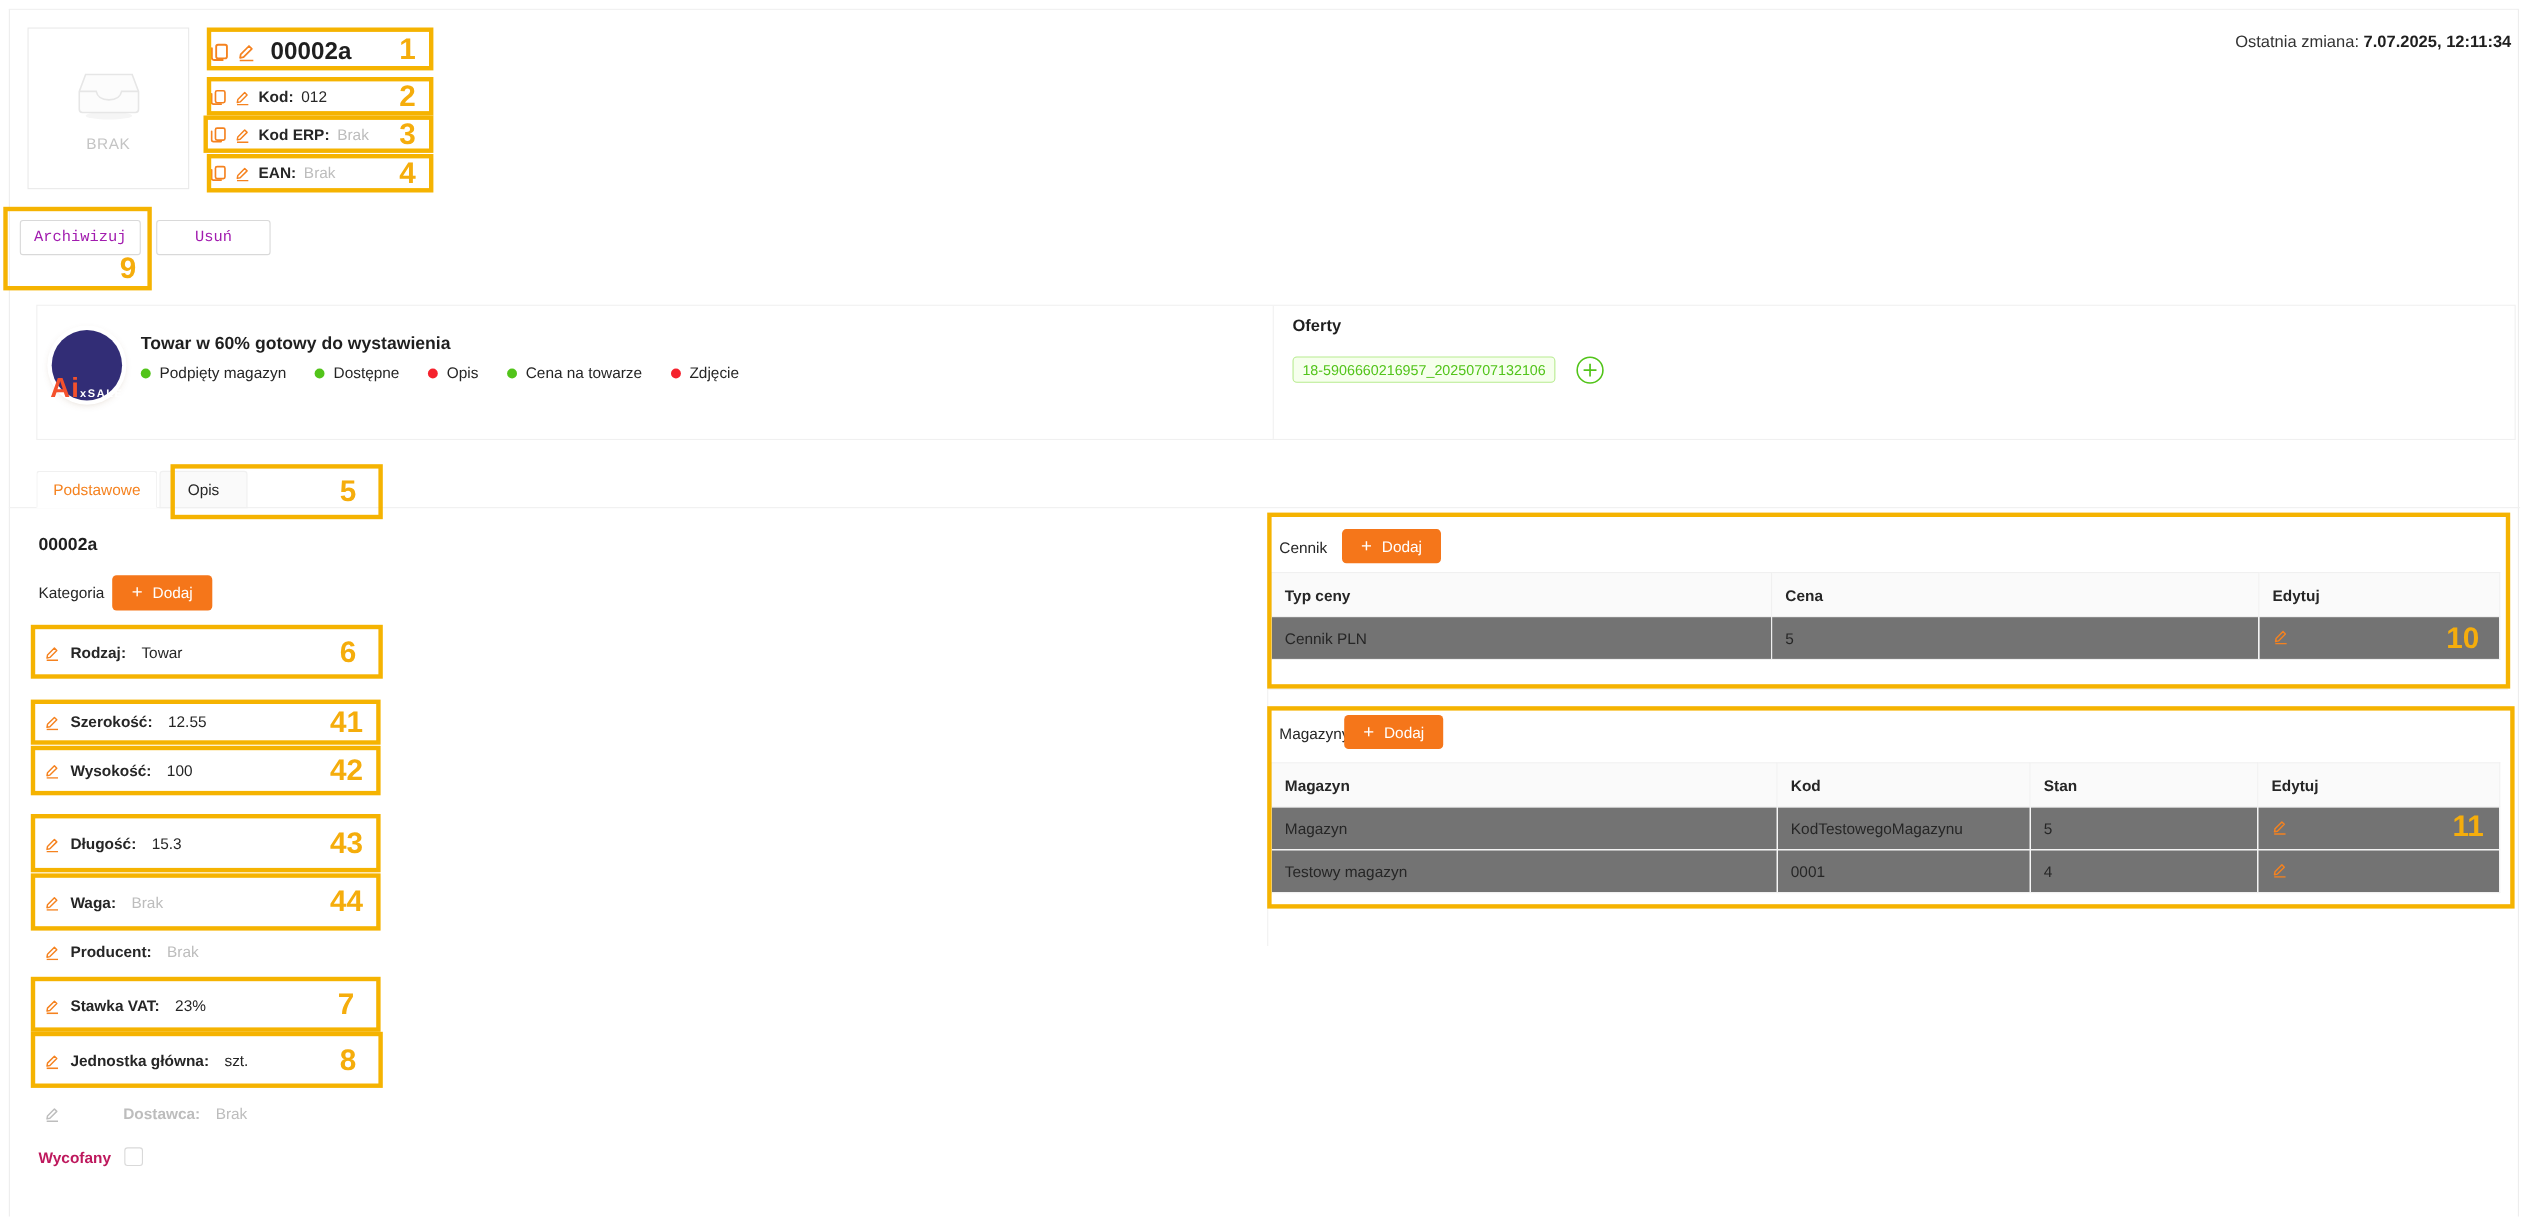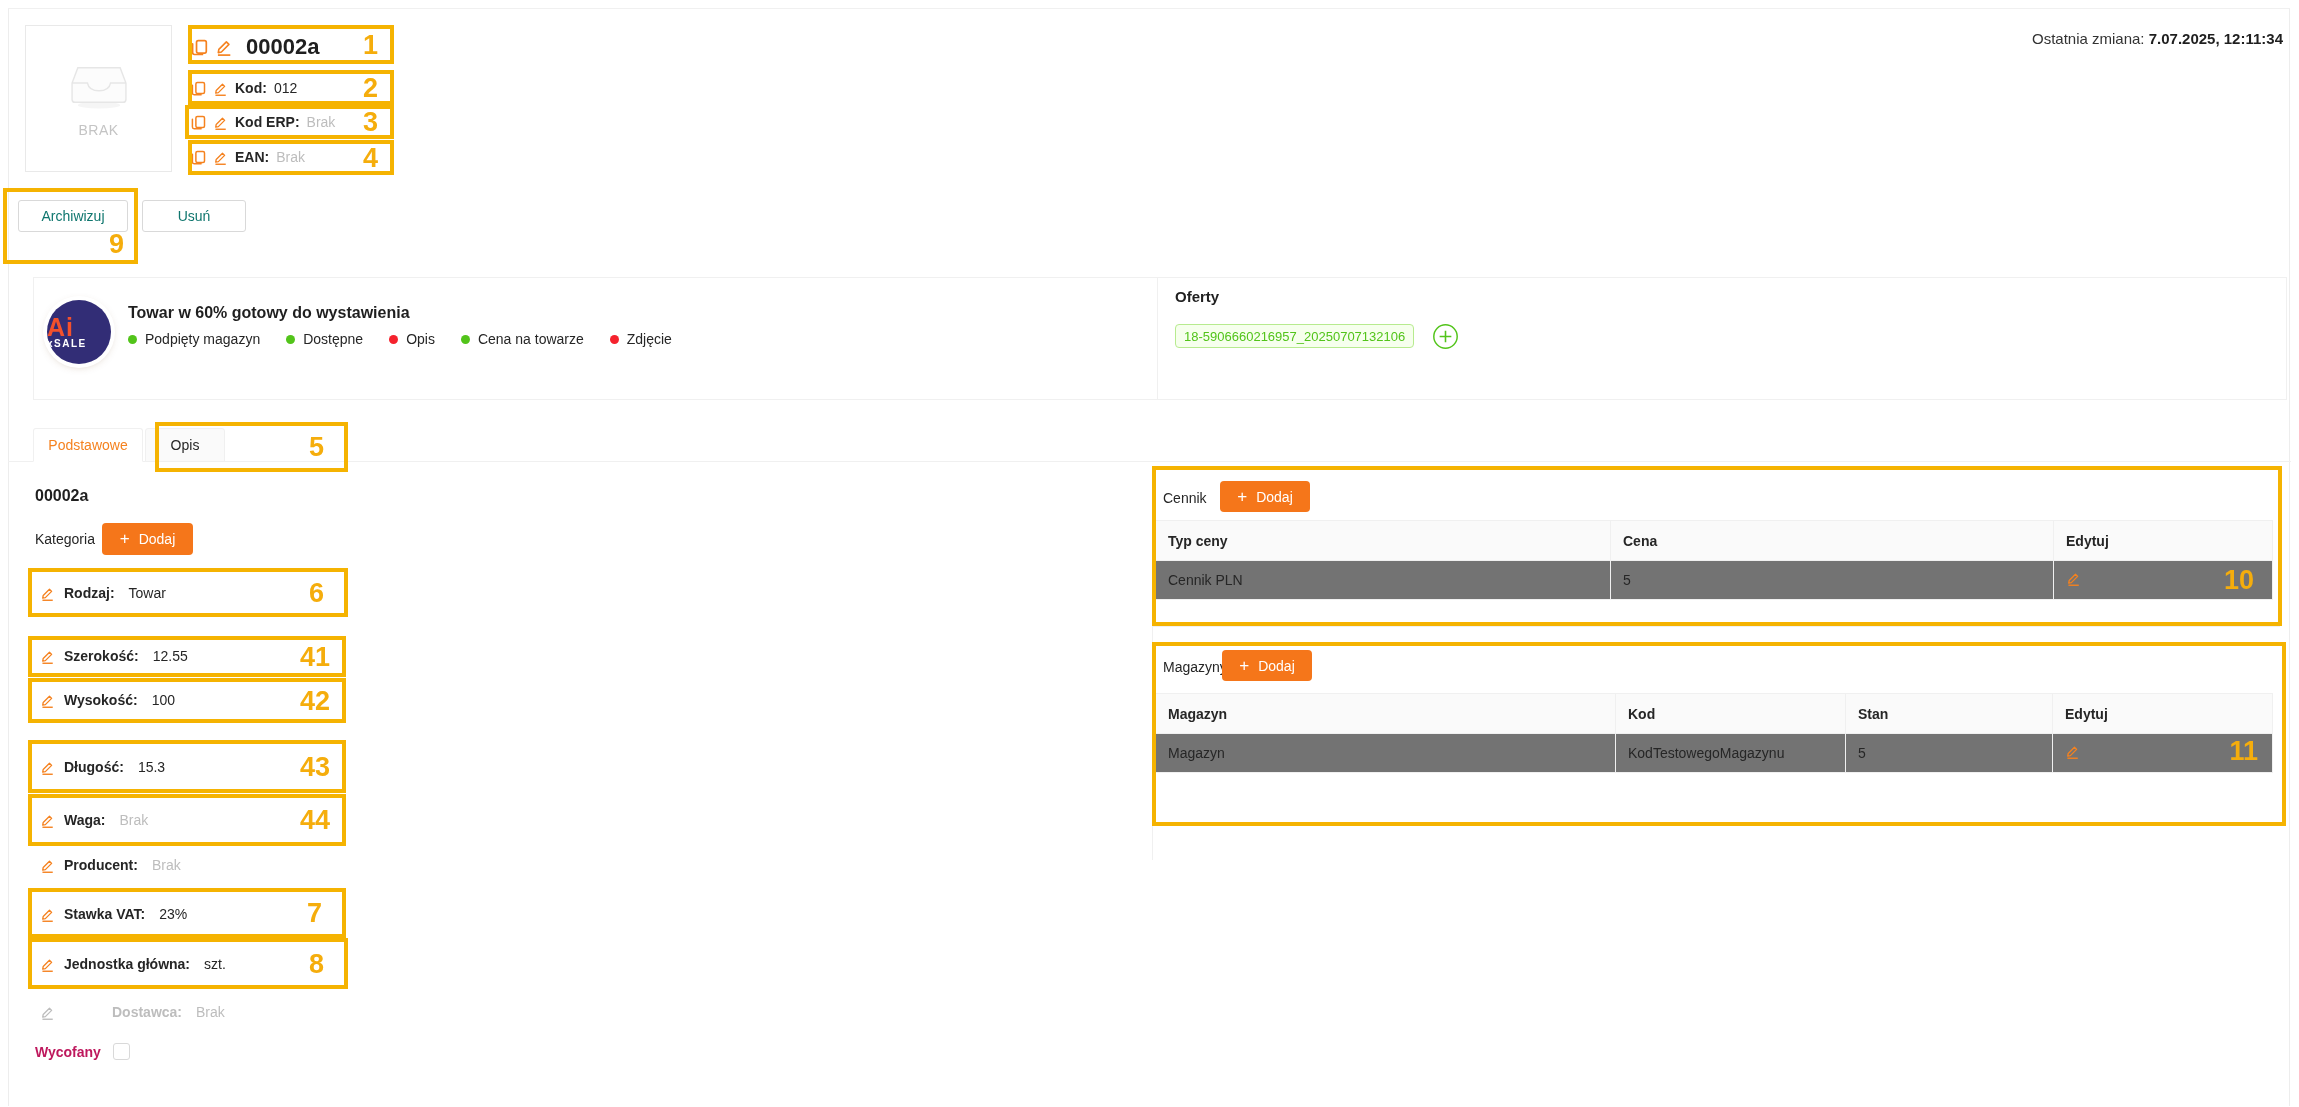--- a/index.html
+++ b/index.html
@@ -19,25 +19,25 @@
   .title-text { font-size:22px; font-weight:700; color:#1f1f1f; margin-left:6px; }
   .f-label { font-weight:700; }
   .muted { color:#bdbdbd; }
   .icon-orange { color:#f5821f; display:inline-flex; }
   .icon-gray { color:#bdbdbd; display:inline-flex; }
 
   .last-change { right:16px; top:30px; font-size:15px; color:#333; }
   .last-change b { font-weight:700; color:#1f1f1f; }
 
   
-  .btn-plain { background:#fff; border:1px solid #d9d9d9; border-radius:3px; font-size:14px; color:#0f766e; display:flex; align-items:center; justify-content:center; cursor:pointer; font-family:Liberation Sans, sans-serif;text-align:center; }
+  .btn-plain { background:#fff; border:1px solid #d9d9d9; border-radius:3px; font-size:14px; color:#a21caf; display:flex; align-items:center; justify-content:center; cursor:pointer; font-family:Liberation Mono, monospace;text-align:center; }
 
   
   .card { left:33px; top:277px; width:2254px; height:123px; border:1px solid #f0f0f0; background:#fff; }
-  .logo { left:47px; top:300px; width:64px; height:64px; border-radius:50%; background:#322d76; box-shadow:0 0 0 4px #fff, 0 2px 8px rgba(120,80,40,.35); display:flex; flex-direction:column; align-items:flex-start; justify-content:center; }
+  .logo { left:47px; top:300px; width:64px; height:64px; border-radius:50%; background:#322d76; box-shadow:0 0 0 4px #fff, 0 2px 8px rgba(120,80,40,.35); display:flex; align-items:flex-end; justify-content:center; }
   .logo-ai { color:#f4512c; font-size:25px; font-weight:700; line-height:22px; letter-spacing:1px; }
   .logo-x { color:#fff; font-size:10px; font-weight:700; letter-spacing:1.5px; }
   .ready-title { left:128px; top:304px; font-size:16px; font-weight:700; color:#1f1f1f; }
   .statuses { left:128px; top:331px; display:flex; gap:26px; align-items:center; }
   .status { display:flex; align-items:center; gap:8px; font-size:14px; color:#262626; }
   .dot { width:9px; height:9px; border-radius:50%; display:inline-block; }
   .card-vline { left:1157px; top:278px; width:1px; height:121px; background:#f0f0f0; }
 
   
   .offers-title { left:1175px; top:288px; font-size:15px; font-weight:700; color:#1f1f1f; }
@@ -372,20 +372,30 @@
     <tr>
       <td>Magazyn</td>
       <td>KodTestowegoMagazynu</td>
       <td>5</td>
       <td><span class="icon-orange editable">
             <svg width="15" height="15" viewBox="0 0 16 16">
               <use href="#i-pencil"></use>
             </svg>
           </span></td>
     </tr>
+    <tr>
+      <td>Testowy magazyn</td>
+      <td>0001</td>
+      <td>4</td>
+      <td><span class="icon-orange editable">
+            <svg width="15" height="15" viewBox="0 0 16 16">
+              <use href="#i-pencil"></use>
+            </svg>
+          </span></td>
+    </tr>
   </tbody>
 </table>
 
 <div class="ann" style="left:188px; top:25px; width:206px; height:39px;">
     <span class="ann-num">1</span>
   </div>
 <div class="ann" style="left:188px; top:70px; width:206px; height:35px;">
     <span class="ann-num">2</span>
   </div>
 <div class="ann" style="left:185px; top:105px; width:209px; height:34px;">

